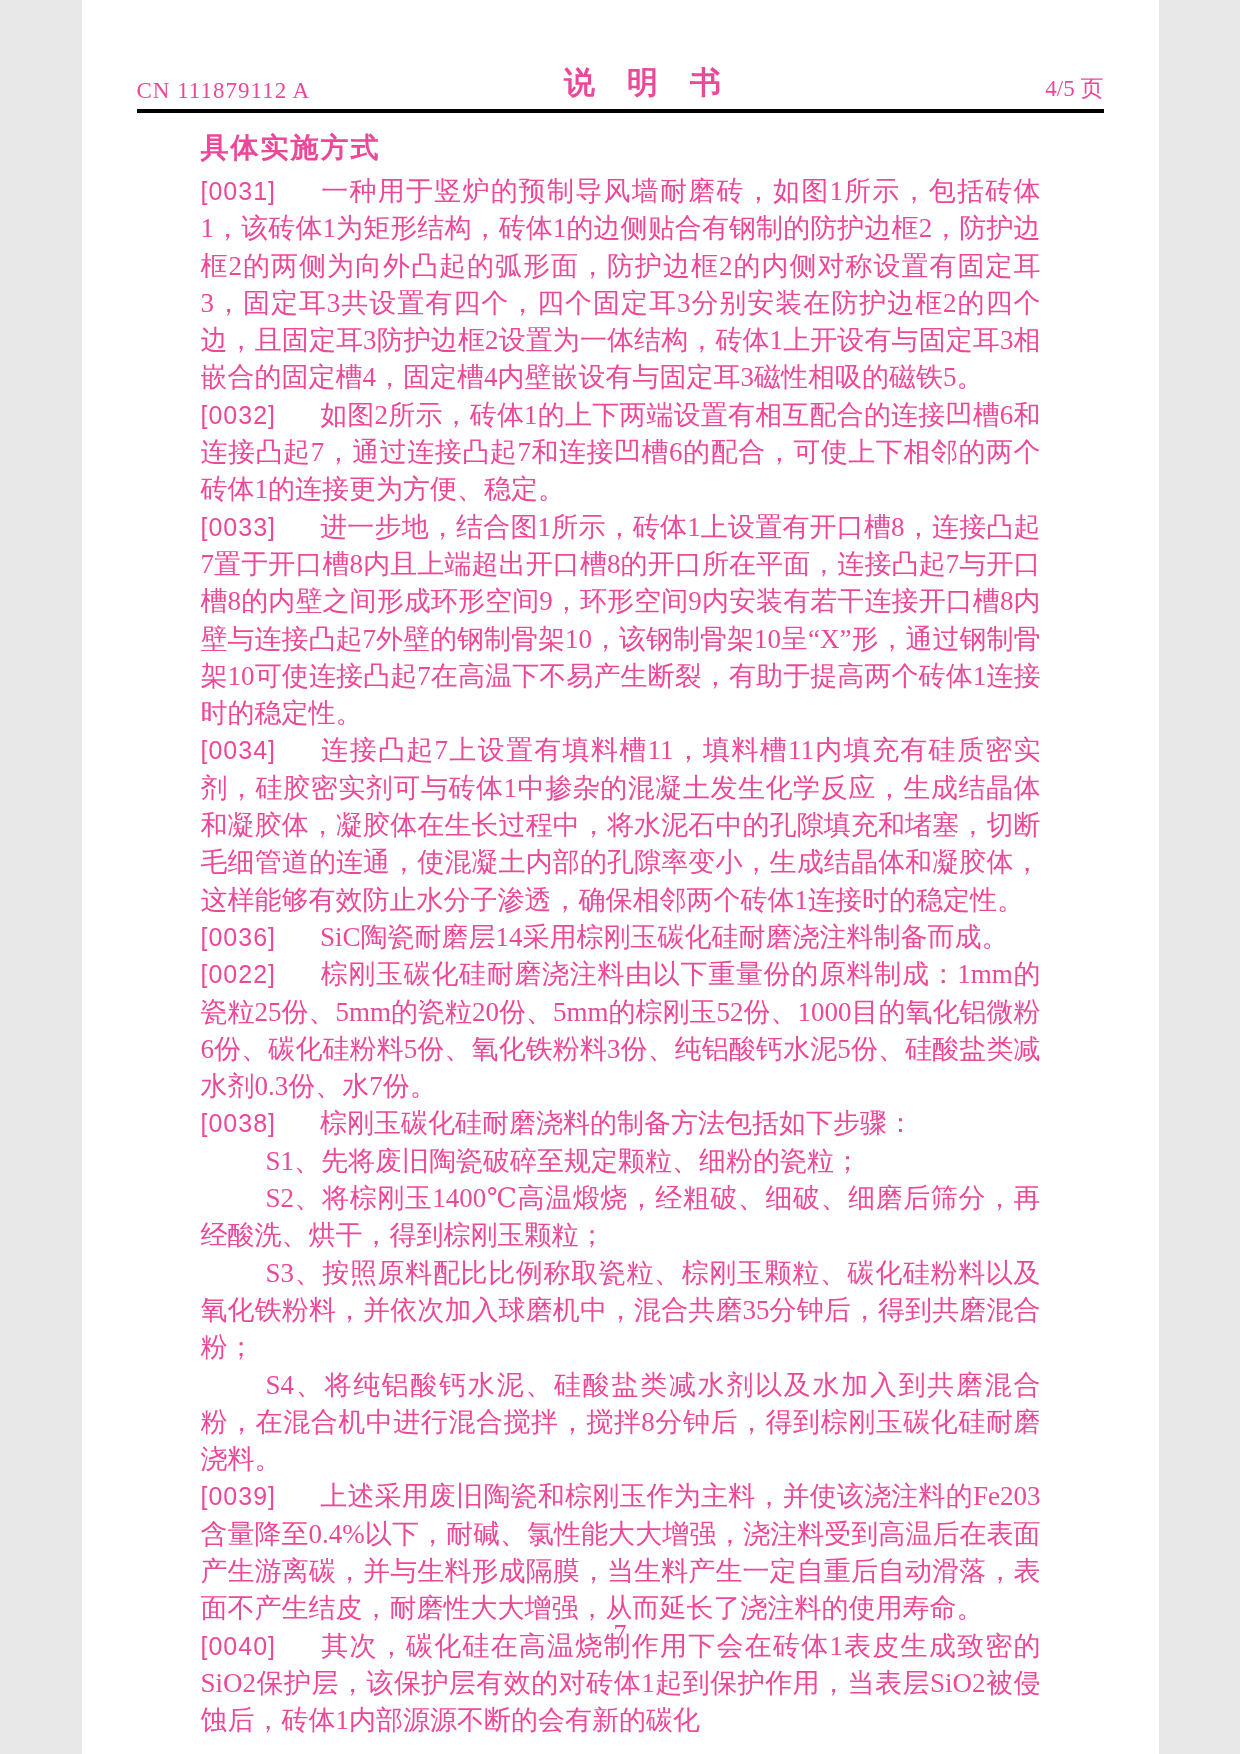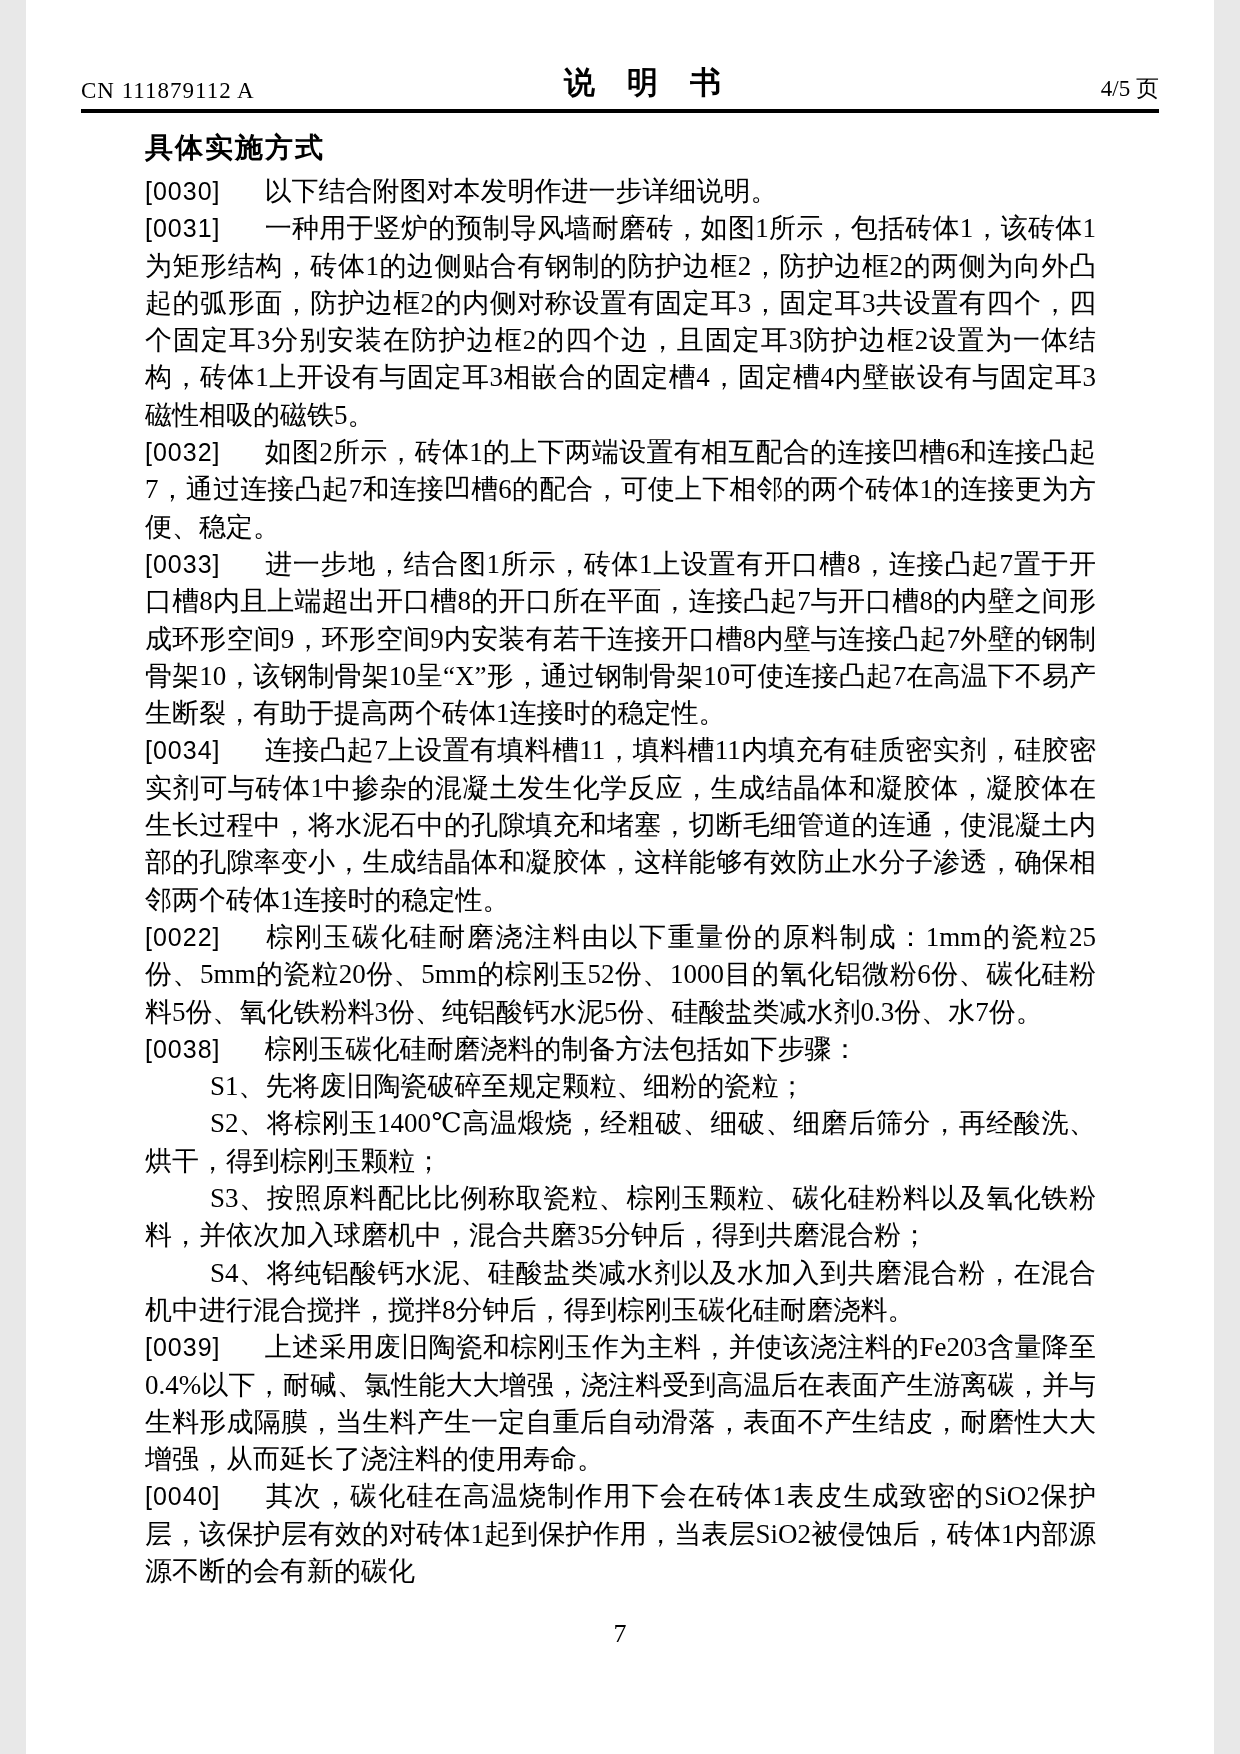--- a/index.html
+++ b/index.html
@@ -1,18 +1,18 @@
 <!DOCTYPE html>
 <html lang="zh"><head>
 <meta charset="utf-8">
 <style>
   html,body { margin:0; padding:0; background:#e8e8e8; }
   .page {
-    width:1188px; height:1754px; margin:0 auto; background:#ffffff;
-    position:relative; color:#000000;
+    width:1077px; height:1754px; margin:0 auto; background:#ffffff;
+    position:relative; color:#ec4899;
     font-family:"Liberation Serif","DejaVu Serif",serif;
     box-sizing:border-box; overflow:hidden;
   }
   .header {
     display:grid; grid-template-columns:1fr auto 1fr; align-items:end;
     margin:0 55px; padding-top:62px; padding-bottom:5px;
     border-bottom:4px solid #000;
   }
   .doc-number { font-size:23px; letter-spacing:1px; white-space:nowrap; }
   .header-title {
@@ -48,25 +48,25 @@
 
   <div class="header">
     <div class="doc-number">CN 111879112 A</div>
     <div class="header-title">说明书</div>
     <div class="page-indicator">4/5 页</div>
   </div>
 
   <h2 class="section-heading">具体实施方式</h2>
 
   <div class="content">
-    <p class="para"><span class="pnum">[0030]</span><span>以下结合附图对本发明作进一步详细说明。</span></p>
     <p class="para"><span class="pnum">[0031]</span><span>一种用于竖炉的预制导风墙耐磨砖，如图1所示，包括砖体1，该砖体1为矩形结构，砖体1的边侧贴合有钢制的防护边框2，防护边框2的两侧为向外凸起的弧形面，防护边框2的内侧对称设置有固定耳3，固定耳3共设置有四个，四个固定耳3分别安装在防护边框2的四个边，且固定耳3防护边框2设置为一体结构，砖体1上开设有与固定耳3相嵌合的固定槽4，固定槽4内壁嵌设有与固定耳3磁性相吸的磁铁5。</span></p>
     <p class="para"><span class="pnum">[0032]</span><span>如图2所示，砖体1的上下两端设置有相互配合的连接凹槽6和连接凸起7，通过连接凸起7和连接凹槽6的配合，可使上下相邻的两个砖体1的连接更为方便、稳定。</span></p>
     <p class="para"><span class="pnum">[0033]</span><span>进一步地，结合图1所示，砖体1上设置有开口槽8，连接凸起7置于开口槽8内且上端超出开口槽8的开口所在平面，连接凸起7与开口槽8的内壁之间形成环形空间9，环形空间9内安装有若干连接开口槽8内壁与连接凸起7外壁的钢制骨架10，该钢制骨架10呈“X”形，通过钢制骨架10可使连接凸起7在高温下不易产生断裂，有助于提高两个砖体1连接时的稳定性。</span></p>
     <p class="para"><span class="pnum">[0034]</span><span>连接凸起7上设置有填料槽11，填料槽11内填充有硅质密实剂，硅胶密实剂可与砖体1中掺杂的混凝土发生化学反应，生成结晶体和凝胶体，凝胶体在生长过程中，将水泥石中的孔隙填充和堵塞，切断毛细管道的连通，使混凝土内部的孔隙率变小，生成结晶体和凝胶体，这样能够有效防止水分子渗透，确保相邻两个砖体1连接时的稳定性。</span></p>
+    <p class="para"><span class="pnum">[0036]</span><span>SiC陶瓷耐磨层14采用棕刚玉碳化硅耐磨浇注料制备而成。</span></p>
     <p class="para"><span class="pnum">[0022]</span><span>棕刚玉碳化硅耐磨浇注料由以下重量份的原料制成：1mm的瓷粒25份、5mm的瓷粒20份、5mm的棕刚玉52份、1000目的氧化铝微粉6份、碳化硅粉料5份、氧化铁粉料3份、纯铝酸钙水泥5份、硅酸盐类减水剂0.3份、水7份。</span></p>
     <p class="para"><span class="pnum">[0038]</span><span>棕刚玉碳化硅耐磨浇料的制备方法包括如下步骤：</span></p>
     <p class="para step"><span>S1、先将废旧陶瓷破碎至规定颗粒、细粉的瓷粒；</span></p>
     <p class="para step"><span>S2、将棕刚玉1400℃高温煅烧，经粗破、细破、细磨后筛分，再经酸洗、烘干，得到棕刚玉颗粒；</span></p>
     <p class="para step"><span>S3、按照原料配比比例称取瓷粒、棕刚玉颗粒、碳化硅粉料以及氧化铁粉料，并依次加入球磨机中，混合共磨35分钟后，得到共磨混合粉；</span></p>
     <p class="para step"><span>S4、将纯铝酸钙水泥、硅酸盐类减水剂以及水加入到共磨混合粉，在混合机中进行混合搅拌，搅拌8分钟后，得到棕刚玉碳化硅耐磨浇料。</span></p>
     <p class="para"><span class="pnum">[0039]</span><span>上述采用废旧陶瓷和棕刚玉作为主料，并使该浇注料的Fe203含量降至0.4%以下，耐碱、氯性能大大增强，浇注料受到高温后在表面产生游离碳，并与生料形成隔膜，当生料产生一定自重后自动滑落，表面不产生结皮，耐磨性大大增强，从而延长了浇注料的使用寿命。</span></p>
     <p class="para"><span class="pnum">[0040]</span><span>其次，碳化硅在高温烧制作用下会在砖体1表皮生成致密的SiO2保护层，该保护层有效的对砖体1起到保护作用，当表层SiO2被侵蚀后，砖体1内部源源不断的会有新的碳化</span></p>
   </div>
 

